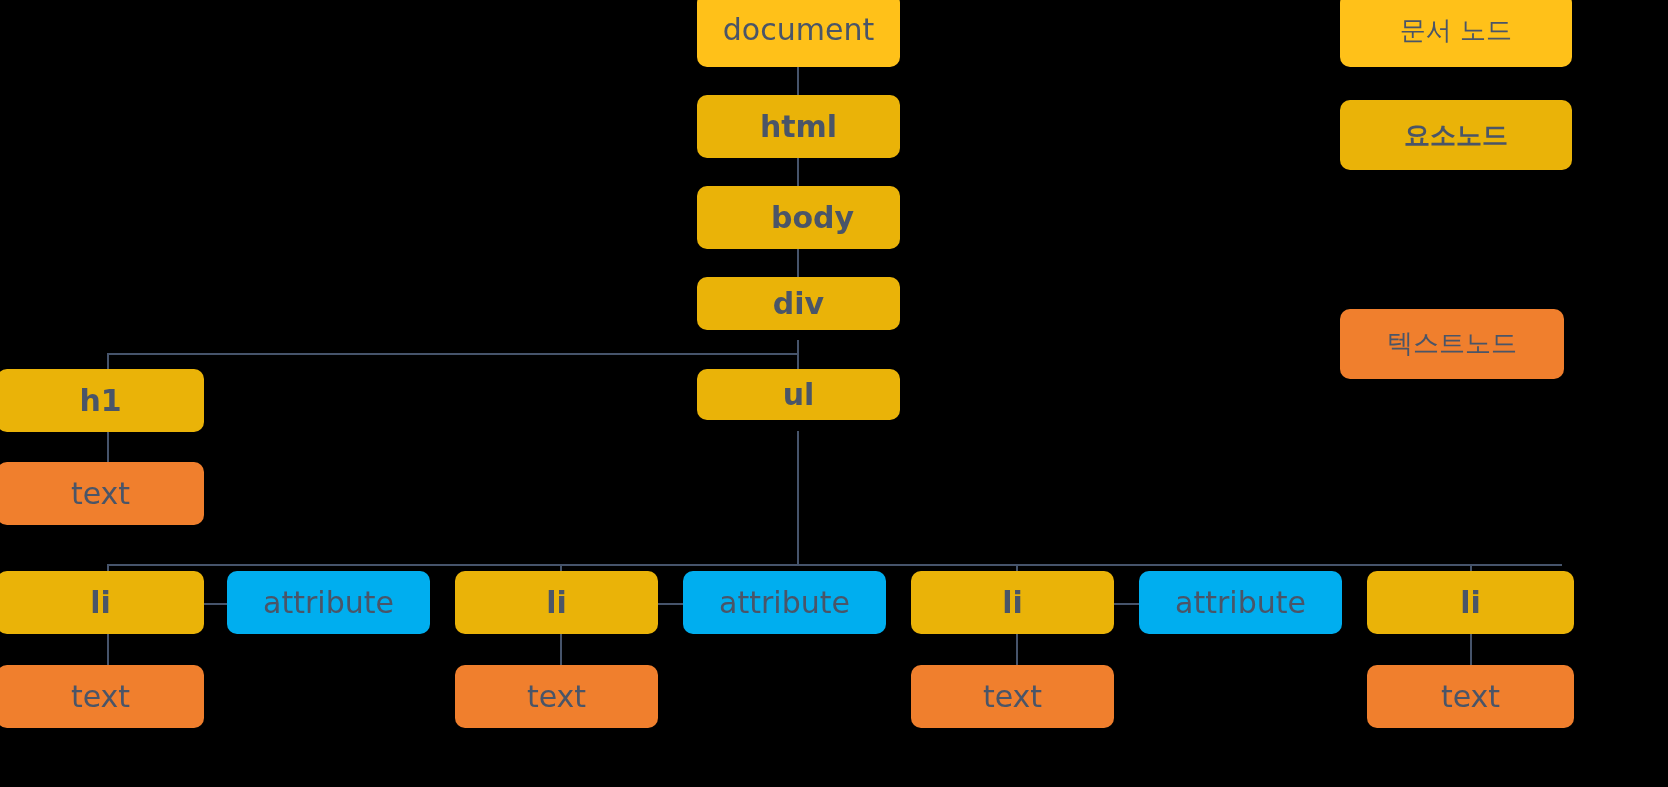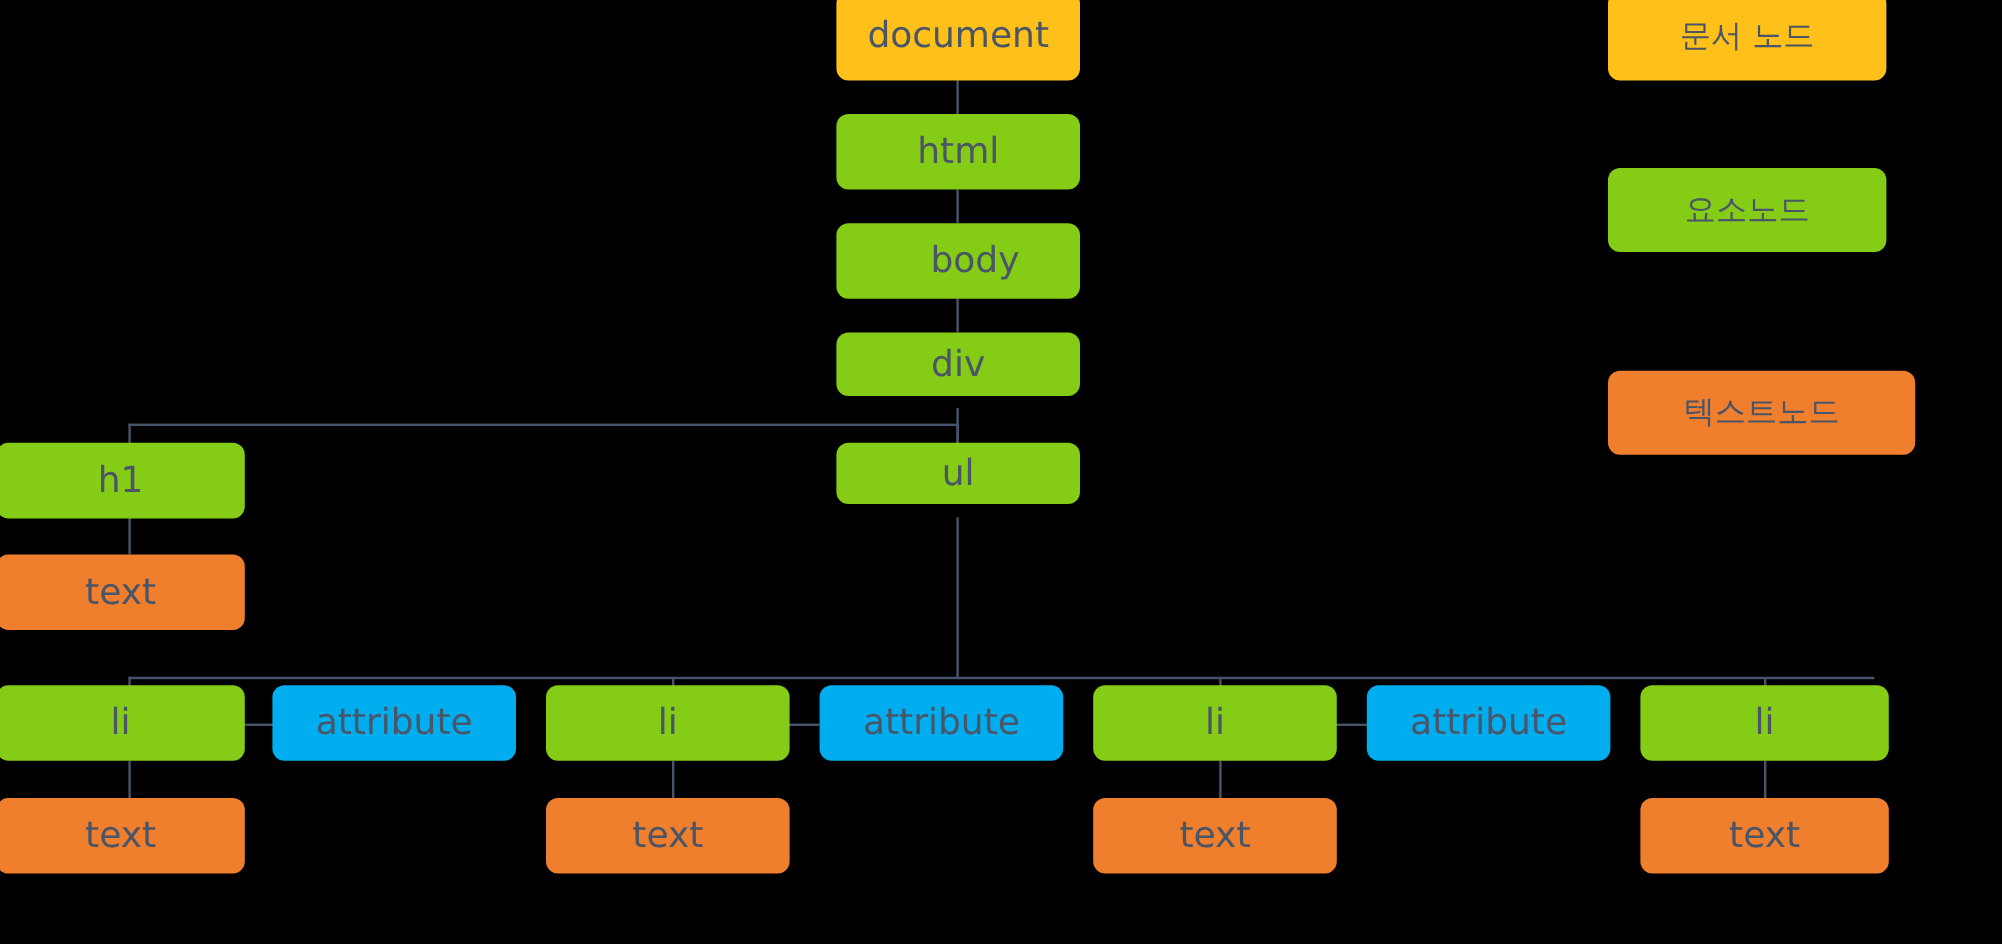--- a/index.html
+++ b/index.html
@@ -23,21 +23,21 @@
     align-items: center;
     justify-content: center;
     color: #4a5568;
     font-size: 30px;
     font-weight: 400;
     line-height: 1;
     white-space: nowrap;
     z-index: 5;
   }
   .node.doc    { background: #ffc119; }
-  .node.elem   { background: #84cc16; }
+  .node.elem   { background: #eab308; font-weight: bold; }
   .node.attr   { background: #00aeef; }
   .node.text   { background: #f07f2d; }
   .node.legend { font-size: 26px; }
   .edge {
     position: absolute;
     background: #46546b;
     z-index: 1;
   }
   .edge.v { width: 2px; }
   .edge.h { height: 2px; }
@@ -100,16 +100,16 @@
   <div class="node text" style="left:455px; top:665px; width:203px; height:63px;">text</div>
 
   <div class="node elem" style="left:911px; top:571px; width:203px; height:63px;">li</div>
   <div class="node attr" style="left:1139px; top:571px; width:203px; height:63px;">attribute</div>
   <div class="node text" style="left:911px; top:665px; width:203px; height:63px;">text</div>
 
   <div class="node elem" style="left:1367px; top:571px; width:207px; height:63px;">li</div>
   <div class="node text" style="left:1367px; top:665px; width:207px; height:63px;">text</div>
 
   <div class="node doc legend" style="left:1340px; top:-7px;  width:232px; height:74px;">문서 노드</div>
-  <div class="node elem legend" style="left:1340px; top:100px; width:232px; height:70px;margin-top:40px;">요소노드</div>
-  <div class="node text legend" style="left:1340px; top:309px; width:256px; height:70px;font-family:Liberation Serif, serif;">텍스트노드</div>
+  <div class="node elem legend" style="left:1340px; top:100px; width:232px; height:70px;">요소노드</div>
+  <div class="node text legend" style="left:1340px; top:309px; width:224px; height:70px;font-family:Liberation Serif, serif;">텍스트노드</div>
 
 </div>
 
 </body></html>

